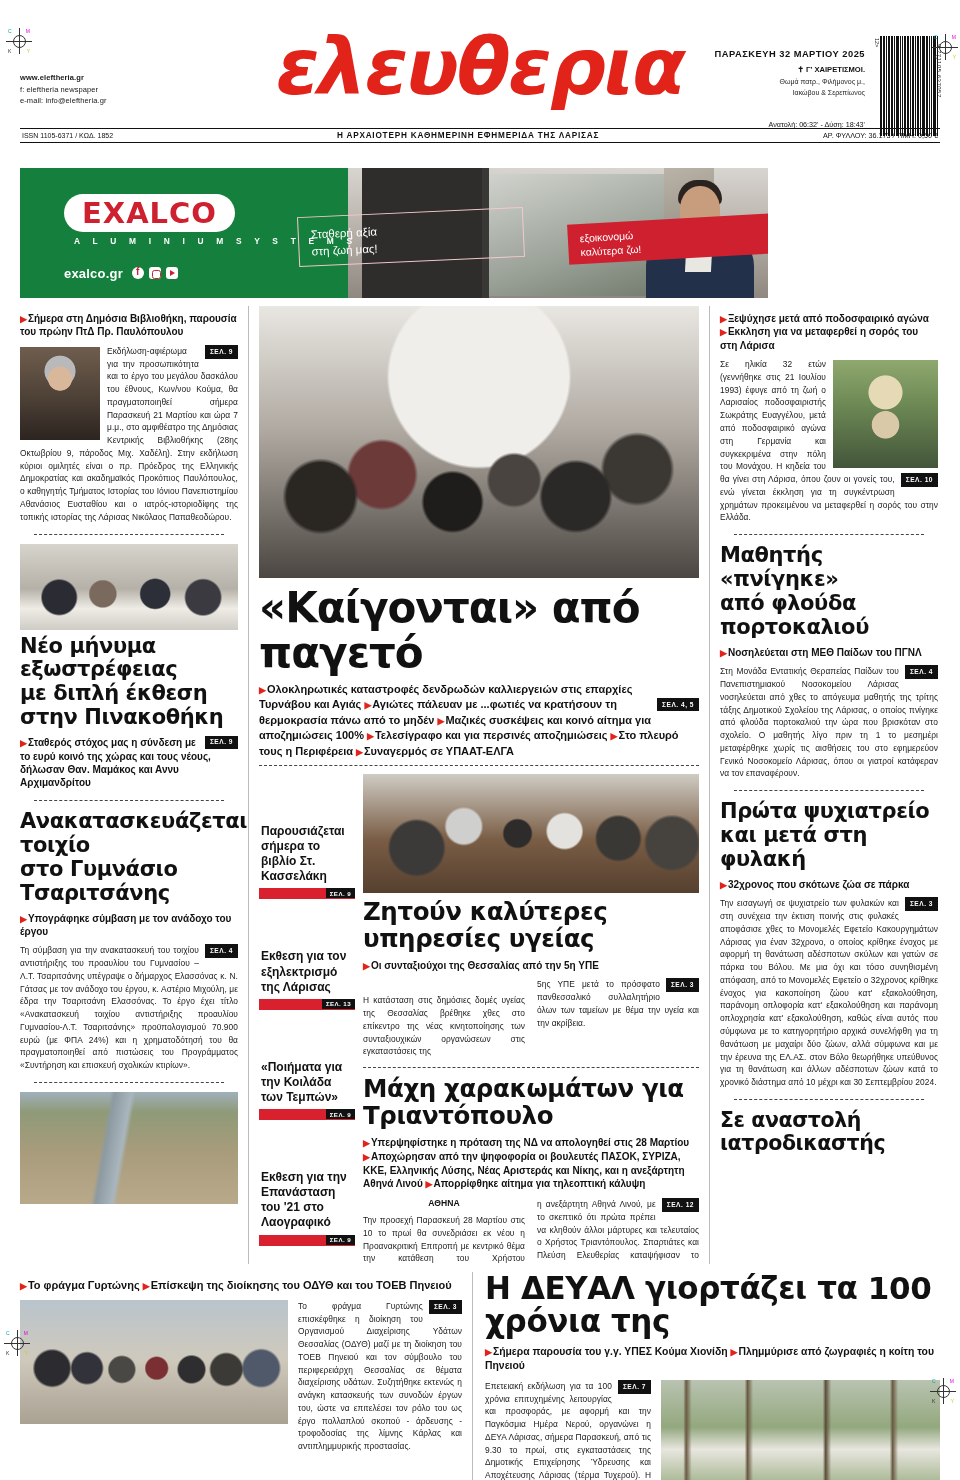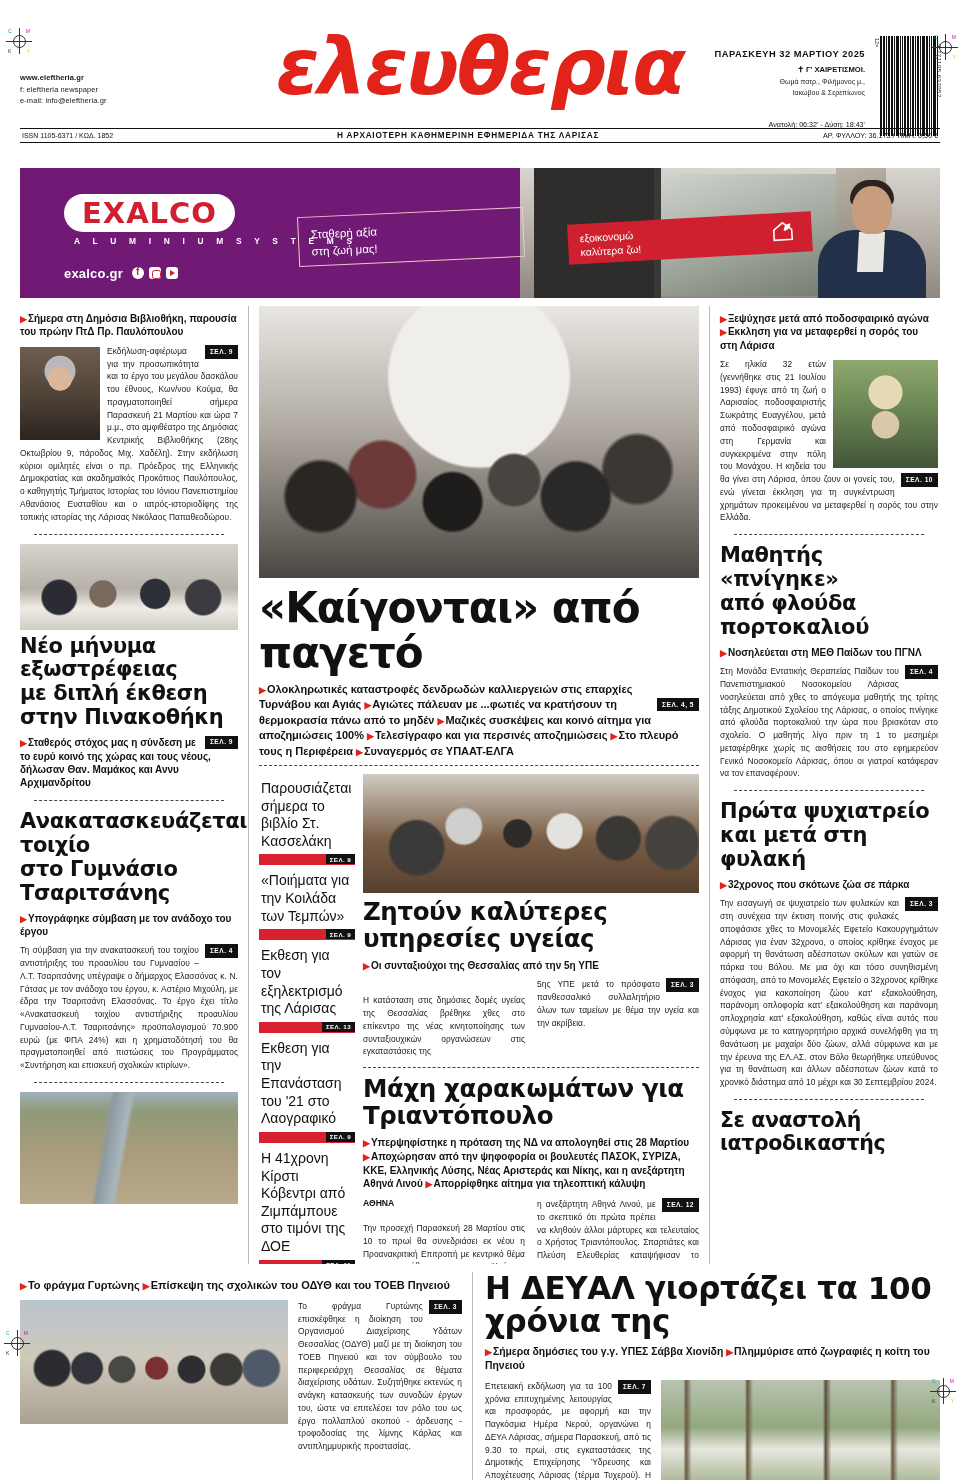--- a/index.html
+++ b/index.html
@@ -73,22 +73,22 @@
   }
   .issn { font-size:7px; padding-left:2px; }
   .tagline {
     flex:1; text-align:center; font-size:8.2px;
     font-weight:bold; letter-spacing:.8px;
   }
   .issue { font-size:7.2px; padding-right:2px; }
 
   
   .ad {
-    position:absolute; left:20px; top:168px; width:920px; height:130px;
-    background:#701a75; overflow:hidden;
+    position:absolute; left:20px; top:168px; width:748px; height:130px;
+    background:#15803d; overflow:hidden;
   }
   .ad-photo {
     position:absolute; right:0; top:0; width:420px; height:130px;
     background:
       linear-gradient(180deg,#d8d4cf 0%, #bdb7b0 40%, #8e8880 100%);
     overflow:hidden;
   }
   .ad-frame-a { position:absolute; left:14px; top:-4px; width:120px; height:140px;
     background:#2e2d2b; }
   .ad-frame-b { position:absolute; left:134px; top:-4px; width:7px; height:140px;
@@ -267,43 +267,43 @@
       linear-gradient(90deg, transparent 30%, #6b5a43 31%, transparent 33%),
       linear-gradient(90deg, transparent 58%, #5d4e3a 59%, transparent 61%),
       linear-gradient(90deg, transparent 82%, #6b5a43 83%, transparent 85%),
       linear-gradient(180deg,#b9c3b1 0%, #93a87e 38%, #e8e6df 56%, #7f9a63 100%);
   }
 
   
   .strip { width:96px; flex:0 0 96px; }
   .strip-item { margin-bottom:1px; }
   .strip-item .txt {
-    font-size:14px; line-height:1.26; font-weight:normal;
-    color:#111; padding:6px 2px 4px 2px;
+    font-size:12px; line-height:1.26; font-weight:bold;
+    color:#111; padding:6px 2px 4px 2px;margin-top:44px;
   }
   .strip-bar {
     background:#d8202f; height:11px; position:relative;
   }
   .strip-bar .sref {
     position:absolute; right:0; top:0; background:#111; color:#fff;
     font-size:6.2px; font-weight:bold; padding:1.5px 4px; letter-spacing:.4px;
   }
 
   .mid-split { display:flex; gap:8px; }
   .mid-main { flex:1; min-width:0; }
 
   
   .bottom {
     position:absolute; left:20px; top:1272px; width:920px; height:196px;
     display:grid; grid-template-columns:452px 1px 467px;
   }
   .bp { padding-right:10px; }
   .bp2 { padding-left:12px; }
 
-  .byline { font-weight:bold; font-size:8.6px; margin-bottom:14px; }
+  .byline { font-weight:bold; font-size:8.6px; margin-bottom:6px;text-align:center; }
 </style>
 </head>
 <body>
 
 <div class="page">
 
   <div class="masthead">
 
     <div class="reg-mark" style="left:6px; top:28px;">
       <div class="reg-ring"></div>
@@ -502,29 +502,29 @@
       <div class="mid-split">
 
         <div class="strip">
           <div class="strip-item">
             <div class="txt">Παρουσιάζεται σήμερα το βιβλίο Στ. Κασσελάκη</div>
             <div class="strip-bar">
                 <span class="sref">ΣΕΛ. 9</span>
               </div>
           </div>
           <div class="strip-item">
+            <div class="txt">Εκθεση για τον εξηλεκτρισμό της Λάρισας</div>
+            <div class="strip-bar">
+                <span class="sref">ΣΕΛ. 13</span>
+              </div>
+          </div>
+          <div class="strip-item">
             <div class="txt">«Ποιήματα για την Κοιλάδα των Τεμπών»</div>
             <div class="strip-bar">
                 <span class="sref">ΣΕΛ. 9</span>
-              </div>
-          </div>
-          <div class="strip-item">
-            <div class="txt">Εκθεση για τον εξηλεκτρισμό της Λάρισας</div>
-            <div class="strip-bar">
-                <span class="sref">ΣΕΛ. 13</span>
               </div>
           </div>
           <div class="strip-item">
             <div class="txt">Εκθεση για την Επανάσταση του '21 στο Λαογραφικό</div>
             <div class="strip-bar">
                 <span class="sref">ΣΕΛ. 9</span>
               </div>
           </div>
           <div class="strip-item">
             <div class="txt">Η 41χρονη Κίρστι Κόβεντρι από Ζιμπάμπουε στο τιμόνι της ΔΟΕ</div>
@@ -633,37 +633,37 @@
       </div>
 
     </div>
   </div>
 
   <div class="bottom">
 
     <div class="bp">
       <div class="kicker" style="font-size:11px;">
         <span class="ar"></span><span>Το φράγμα Γυρτώνης</span>
-        <span class="ar"></span><span>Επίσκεψη της σχολικών του ΟΔΥΘ και του ΤΟΕΒ Πηνειού</span>
+        <span class="ar"></span><span>Επίσκεψη της διοίκησης του ΟΔΥΘ και του ΤΟΕΒ Πηνειού</span>
       </div>
       <div style="display:flex;gap:10px;margin-top:7px;">
         <div class="photo ph-group" style="flex:0 0 268px;height:124px;"></div>
         <div class="body-txt" style="flex:1;margin-top:0;">
           <span class="page-ref">ΣΕΛ. 3</span>
           <span>Το φράγμα Γυρτώνης επισκέφθηκε η διοίκηση του Οργανισμού Διαχείρισης Υδάτων Θεσσαλίας (ΟΔΥΘ) μαζί με τη διοίκηση του ΤΟΕΒ Πηνειού και τον σύμβουλο του περιφερειάρχη Θεσσαλίας σε θέματα διαχείρισης υδάτων. Συζητήθηκε εκτενώς η ανάγκη κατασκευής των συνοδών έργων του, ώστε να επιτελέσει τον ρόλο του ως έργο πολλαπλού σκοπού - άρδευσης - τροφοδοσίας της λίμνης Κάρλας και αντιπλημμυρικής προστασίας.</span>
         </div>
       </div>
     </div>
 
     <div class="vrule"></div>
 
     <div class="bp2">
       <h1 class="hl" style="font-size:31px;line-height:1.08;">Η ΔΕΥΑΛ γιορτάζει τα 100 χρόνια της</h1>
       <div class="kicker" style="font-size:10.4px;">
-        <span class="ar"></span><span>Σήμερα δημόσιες του γ.γ. ΥΠΕΣ Σάββα Χιονίδη</span>
+        <span class="ar"></span><span>Σήμερα παρουσία του γ.γ. ΥΠΕΣ Κούμα Χιονίδη</span>
         <span class="ar"></span><span>Πλημμύρισε από ζωγραφιές η κοίτη του Πηνειού</span>
       </div>
       <div style="display:flex;gap:10px;margin-top:7px;">
         <div class="body-txt" style="flex:0 0 166px;margin-top:0;">
           <span class="page-ref">ΣΕΛ. 7</span>
           <span>Επετειακή εκδήλωση για τα 100 χρόνια επιτυχημένης λειτουργίας και προσφοράς, με αφορμή και την Παγκόσμια Ημέρα Νερού, οργανώνει η ΔΕΥΑ Λάρισας, σήμερα Παρασκευή, από τις 9.30 το πρωί, στις εγκαταστάσεις της Δημοτικής Επιχείρησης Ύδρευσης και Αποχέτευσης Λάρισας (τέρμα Τυχερού). Η εκδήλωση πραγματοποιείται σε συνδιοργάνωση με το Ελληνικό Δίκτυο Δήμων με Ποτάμια, παρουσία του γ.γ. του ΥΠΕΣ κ. Σάββα Χιονίδη.</span>
         </div>
         <div class="photo ph-park" style="flex:1;height:124px;"></div>
       </div>
     </div>

